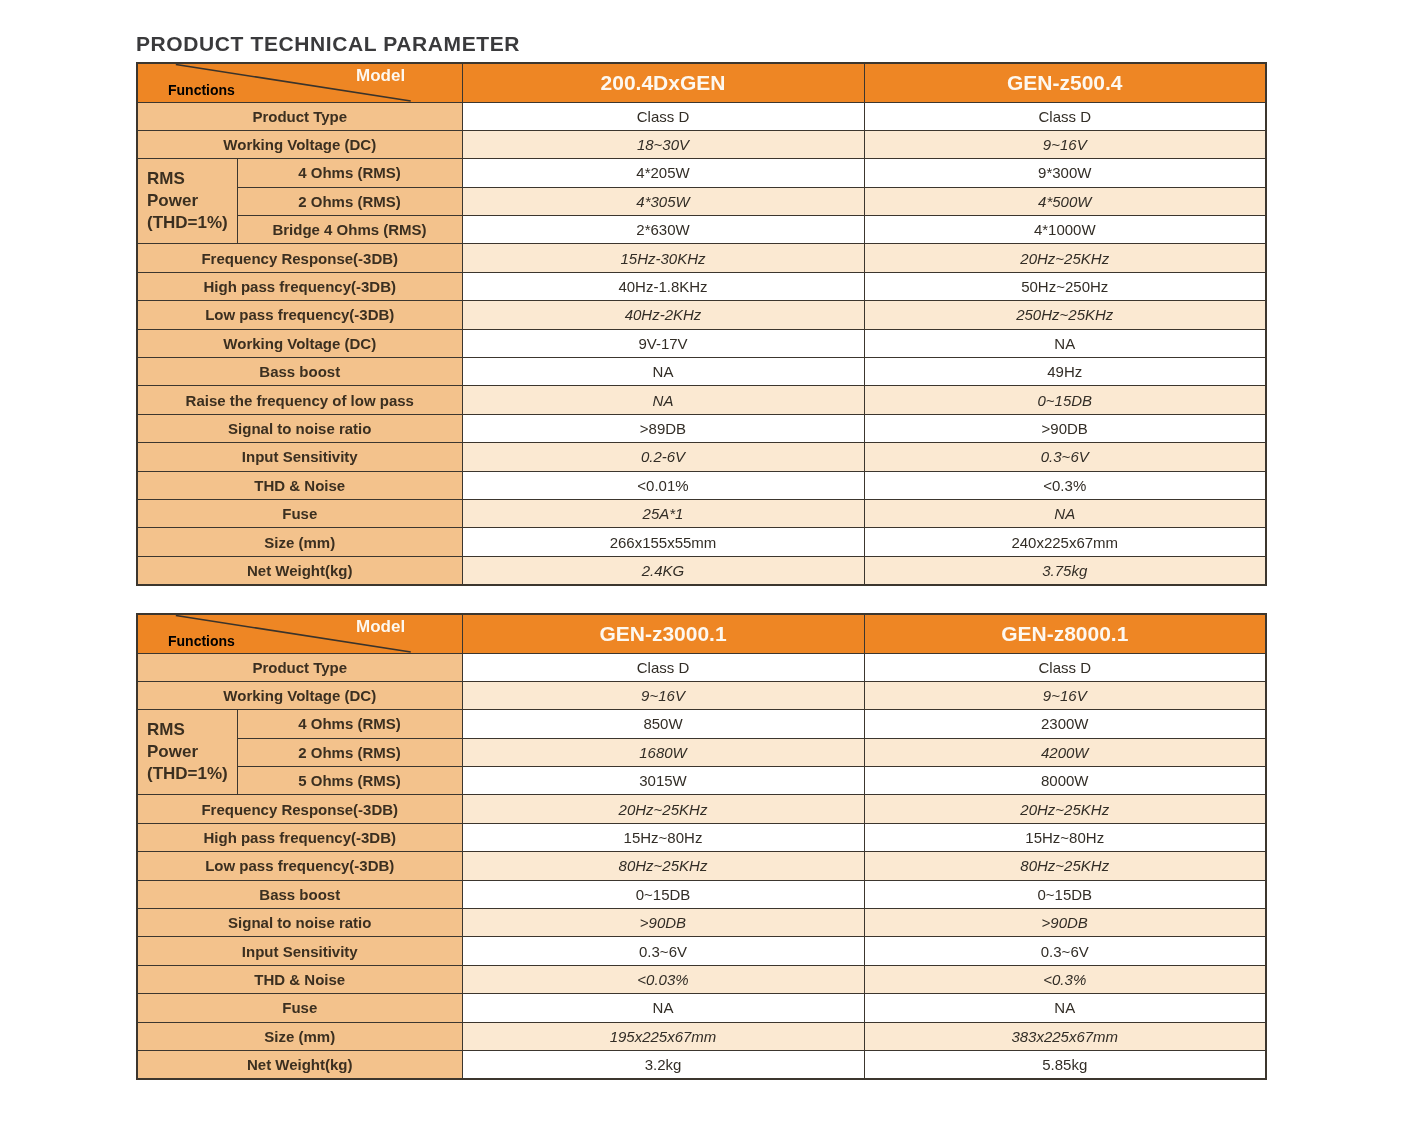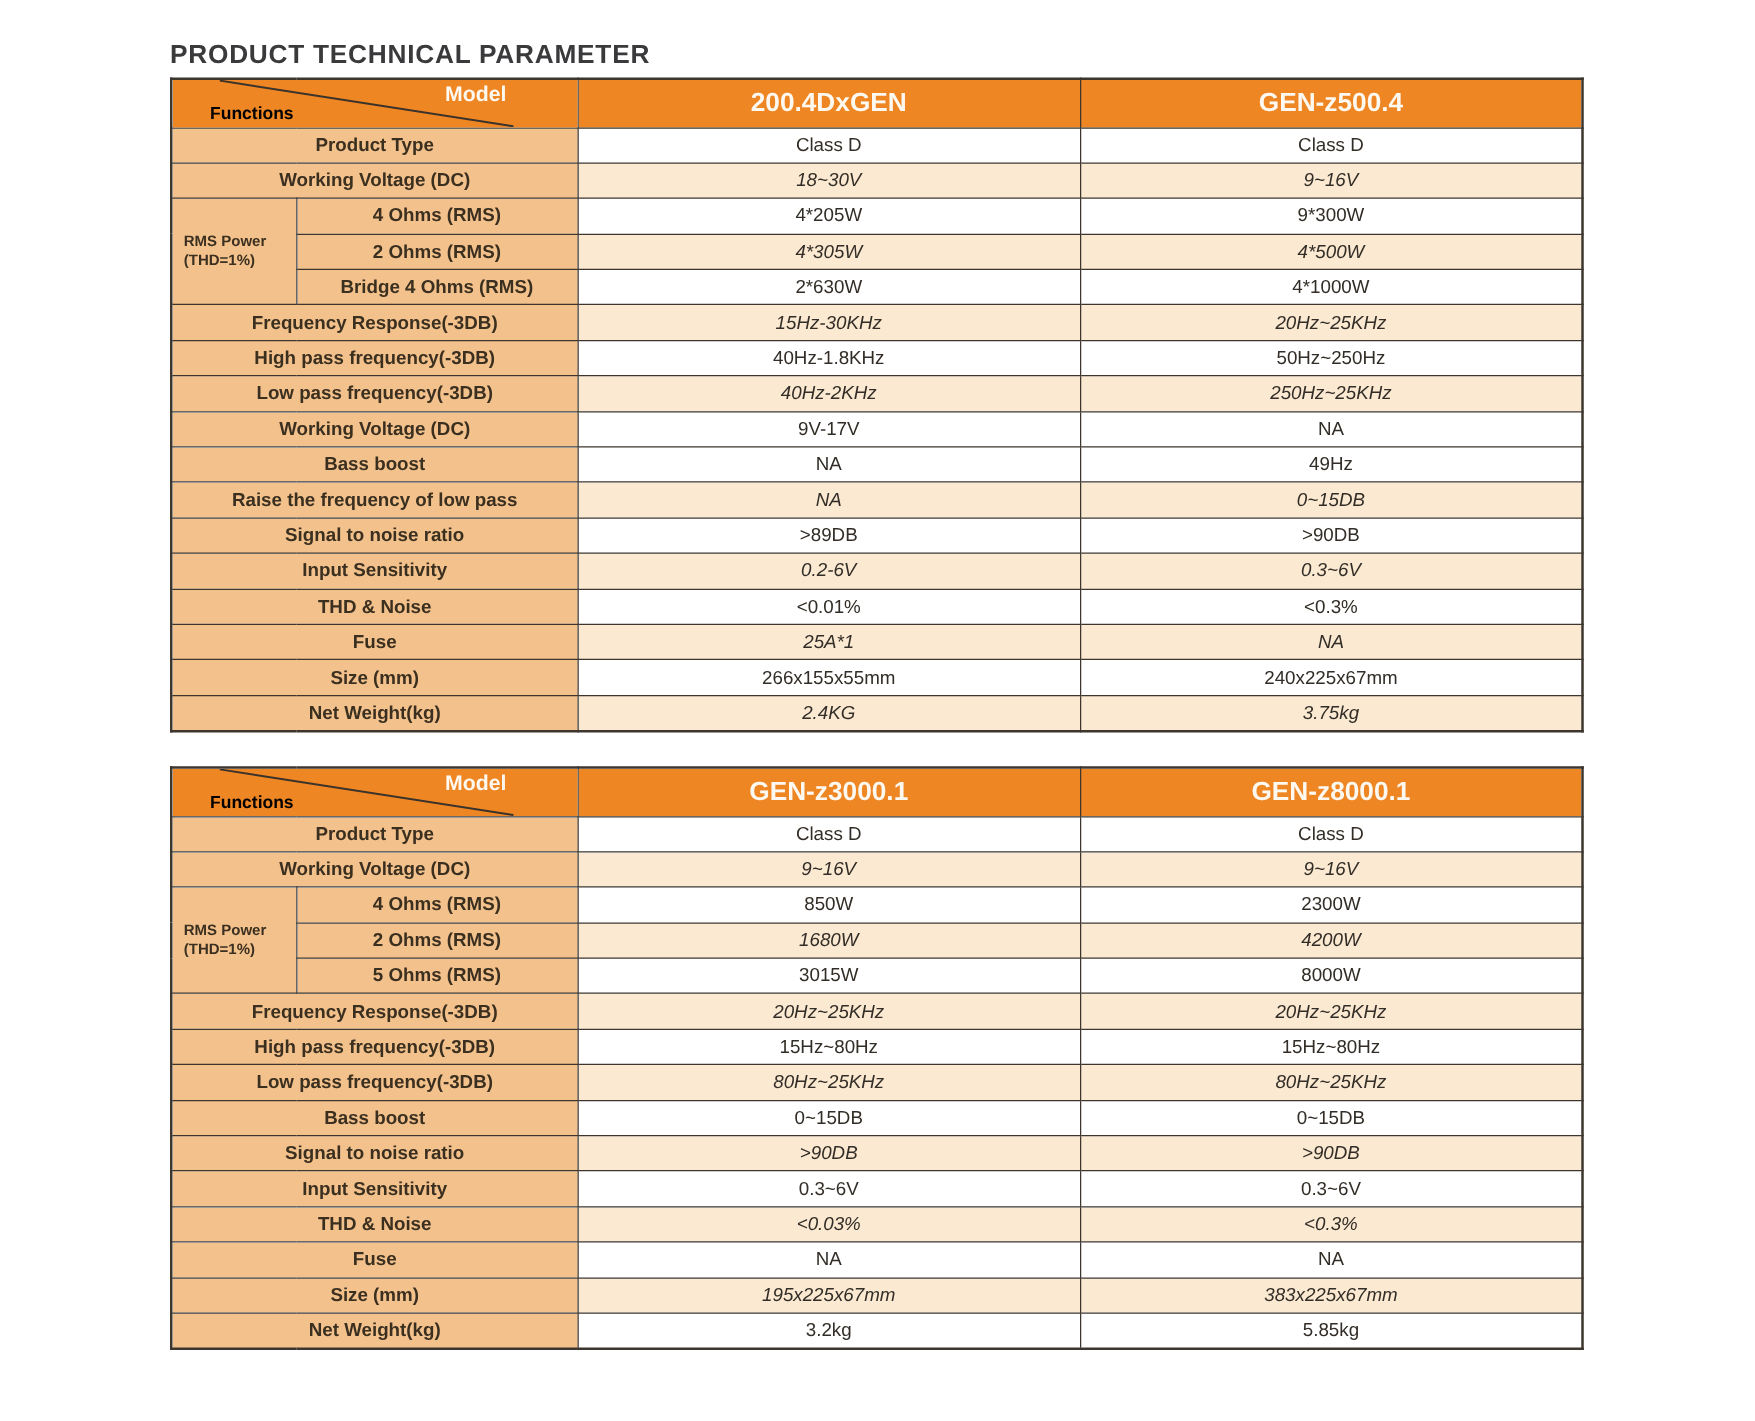--- a/index.html
+++ b/index.html
@@ -46,21 +46,21 @@
     font-size:14px;font-weight:600;color:#000000;margin-left:16px;
   }
   td.label,td.sub-label{
     background:var(--label-tan);
     text-align:center;
     font-size:15px;font-weight:700;color:var(--label-text);
   }
   td.group-label{
     background:var(--label-tan);
     text-align:left;padding-left:9px;
-    font-size:12px;font-weight:700;color:var(--label-text);
+    font-size:17px;font-weight:700;color:var(--label-text);
     line-height:1.3;white-space:normal;
   }
   td.val{
     background:#ffffff;text-align:center;
     font-size:15px;font-weight:400;color:var(--value-text);
   }
   tr.tint td.val{background:var(--row-tint);font-style:italic;}
 </style>
 </head>
 <body>

